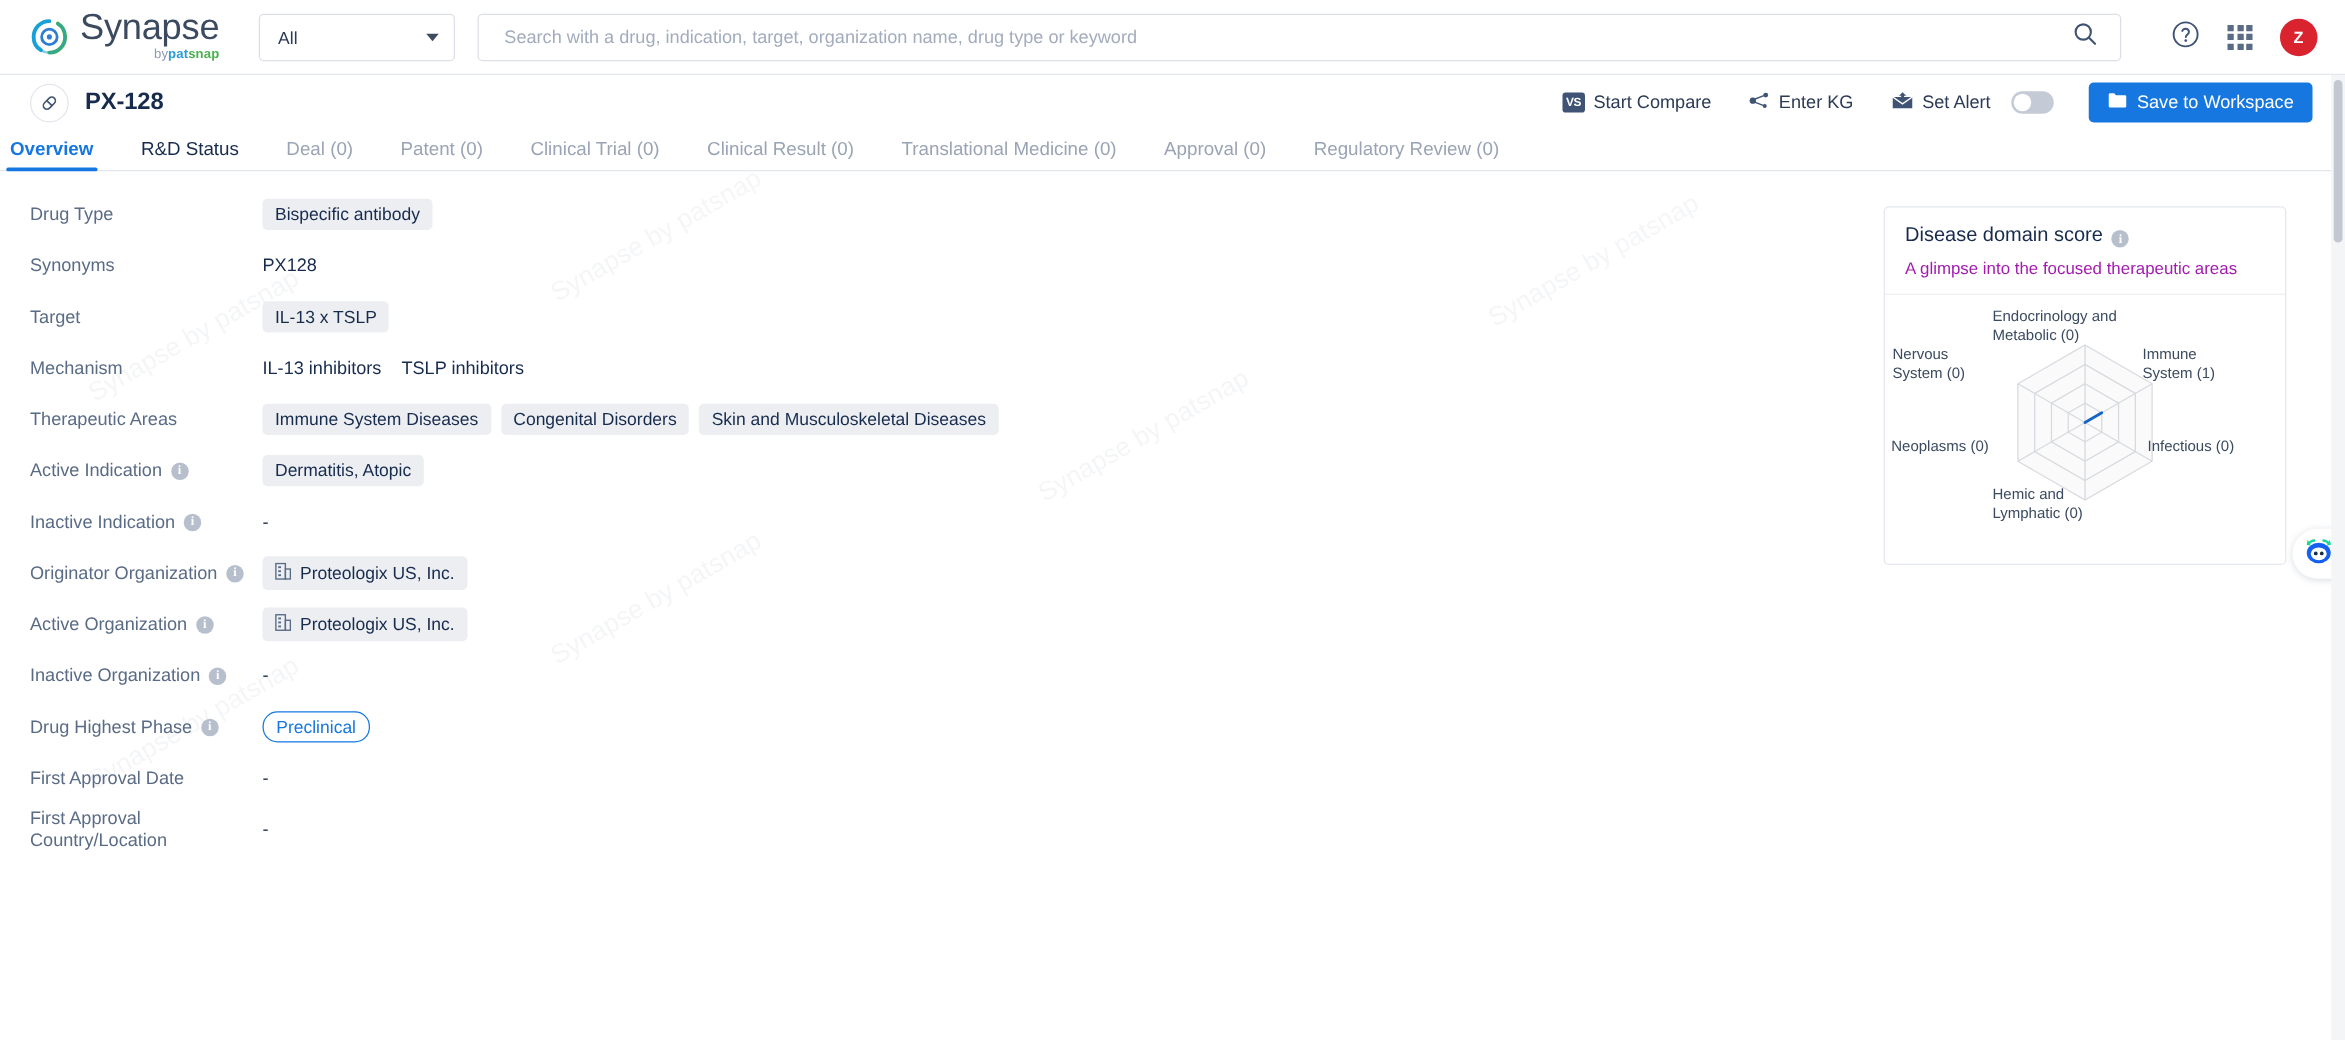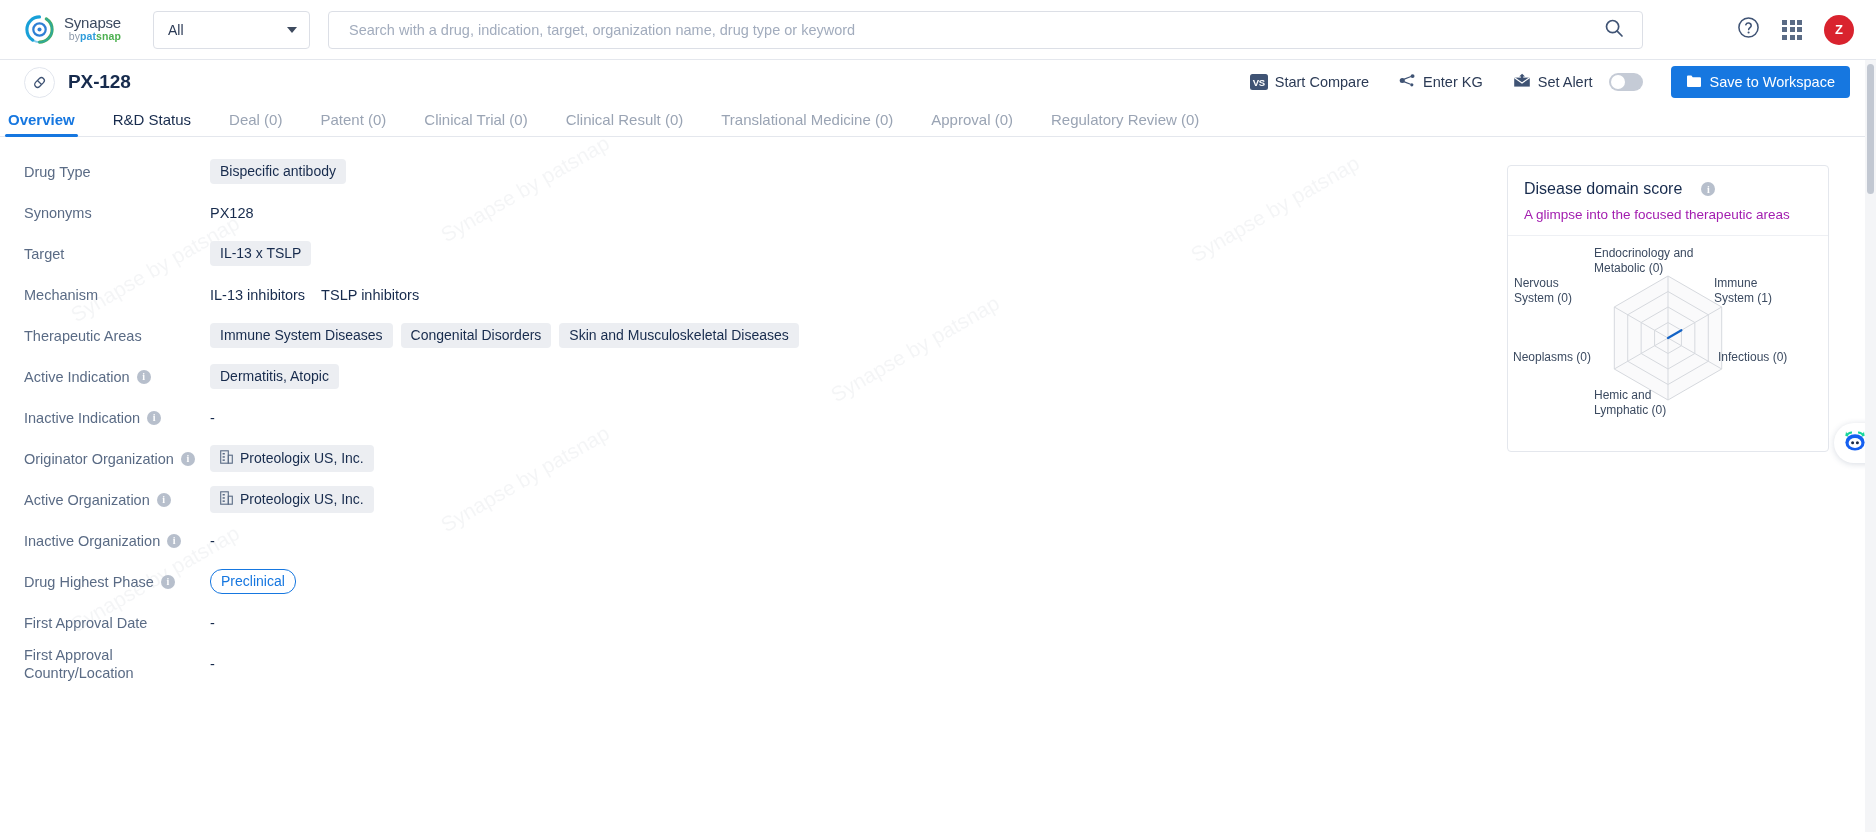--- a/index.html
+++ b/index.html
@@ -22,21 +22,21 @@
     align-items: center;
     padding: 0 22px 0 24px;
     background: #fff;
     position: relative;
     z-index: 5;
   }
   .brand { display: flex; align-items: center; gap: 9px; flex: 0 0 auto; }
   .brand-logo { width: 31px; height: 31px; display:block; }
   .brand-text { line-height: 1; padding-bottom: 2px; }
   .brand-name {
-    font-size: 15px; color: #3c4a60; letter-spacing: -0.2px;
+    font-size: 29px; color: #3c4a60; letter-spacing: -0.2px;
     font-family: "Liberation Sans", sans-serif; font-weight: 400;
     display: block;
   }
   .brand-sub {
     font-size: 10.5px; display: block; margin-top: 1px; text-align: right;
     letter-spacing: 0.1px;
   }
   .brand-sub .by { color: #8d9aab; }
   .brand-sub .pat { color: #2d9cdb; font-weight: 700; }
   .brand-sub .snap { color: #4cb050; font-weight: 700; }
@@ -223,21 +223,21 @@
   .side-card {
     position: absolute; top: 28px; right: 47px;
     width: 322px;
     background: #fff;
     border: 1px solid #e4e7ed; border-radius: 4px;
     z-index: 3;
   }
   .side-card-head { padding: 14px 16px 13px 16px; border-bottom: 1px solid #eef0f4; }
   .sc-title {
     font-size: 16px; color: #172b4d;
-    display: flex; align-items: center; gap: 19px;
+    display: flex; align-items: flex-end; gap: 7px;
   }
   .sc-sub { font-size: 13.5px; color: #a21caf; margin-top: 9px; }
   .sc-body { height: 215px; position: relative; }
   .radar-wrap { position: absolute; inset: 0; }
   .radar-label {
     position: absolute; font-size: 12px; color: #3b4a60;
     text-align: left; line-height: 15px; white-space: pre-line;
   }
 
   

